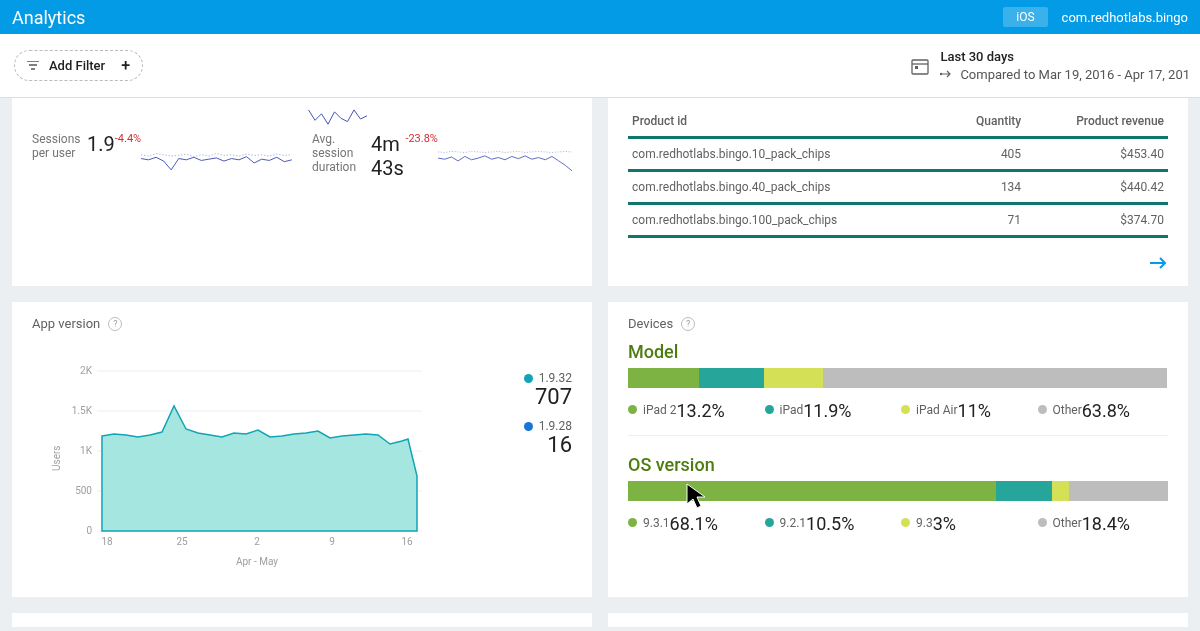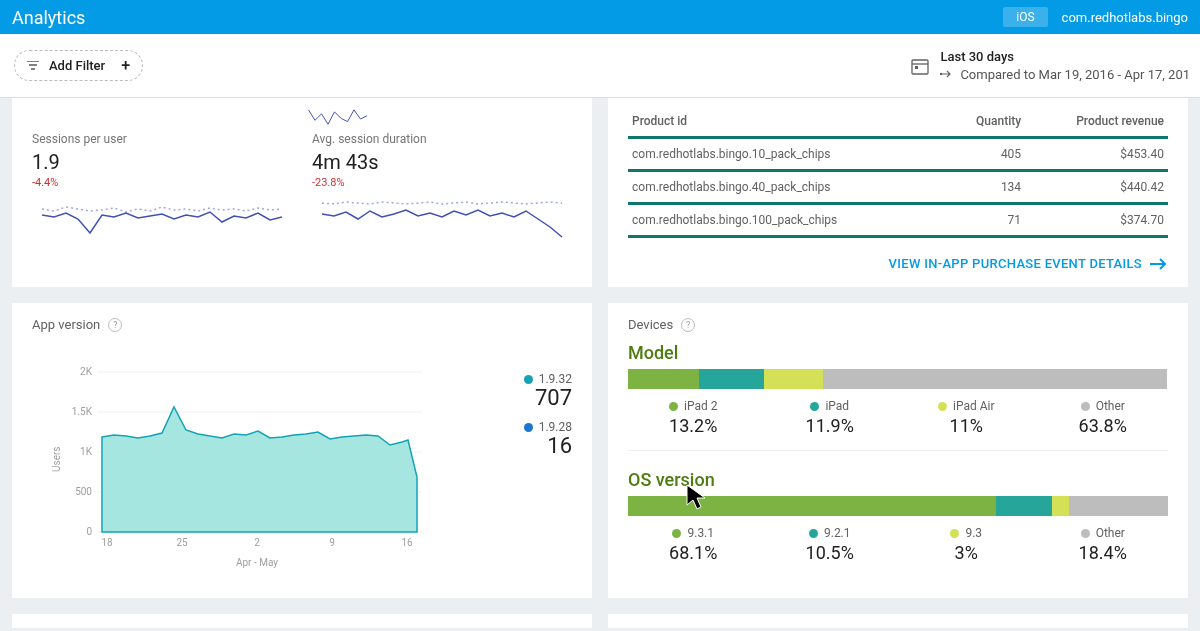--- a/index.html
+++ b/index.html
@@ -65,21 +65,21 @@
     padding-top: 8px;
   }
   .metric-title { color: #757575; font-size: 12px; margin-bottom: 4px; }
   .metric-value { font-size: 20px; font-weight: 400; margin-bottom: 2px; }
   .metric-delta { font-size: 11px; }
   .delta-neg { color: #d32f2f; }
   .sparkline { width: 100%; height: 55px; }
   .sparkline polyline { stroke-width: 1.5; fill: none; }
   .spark-solid { stroke: #3f51b5; }
   .spark-dotted { stroke: #9fa8da; stroke-dasharray: 2 3; }
-  .metric-col { display: flex; flex-direction: column; }
+  .metric-col { display: flex; flex-direction: row; }
   .top-left-inner { display: grid; grid-template-columns: 1fr 1fr; gap: 0 20px; }
 
   .prod-table { width: 100%; border-collapse: collapse; font-size: 12px; }
   .prod-table th, .prod-table td {
     padding: 8px 4px; border-bottom: 3px solid #0f766e;
     text-align: left; color: #616161; font-weight: 400;
   }
   .prod-table th { color: #616161; font-weight: 500; font-size: 12px; }
   .prod-table td.right, .prod-table th.right { text-align: right; }
   .link-row { display: flex; justify-content: flex-end; align-items: center; gap: 8px; margin-top: 18px; color: #039be5; font-weight: 500; font-size: 13px; letter-spacing: .3px; cursor: pointer; }
@@ -97,21 +97,21 @@
   .legend-list li { display: flex; flex-direction: column; align-items: flex-end; margin-bottom: 10px; }
   .legend-list .dot-row { display: flex; align-items: center; gap: 6px; font-size: 12px; color: #616161; }
   .legend-dot { width: 9px; height: 9px; border-radius: 50%; display: inline-block; }
   .legend-num { font-size: 22px; font-weight: 400; line-height: 1.1; }
 
   .devices-body { padding: 0; }
   .sub-title { font-size: 18px; font-weight: 500; margin: 10px 0 6px 0; color: #4d7c0f; }
   .stacked-bar { display: flex; height: 20px; width: 100%; border-radius: 0; overflow: hidden; }
   .seg { height: 100%; }
   .dev-legend-row { display: grid; grid-template-columns: repeat(4, 1fr); gap: 6px; margin-top: 10px; padding-bottom: 14px; border-bottom: 1px solid #eee; }
-  .dev-item { display: flex; flex-direction: column; align-items: center; }
+  .dev-item { display: flex; flex-direction: row; align-items: center; }
   .dev-name-row { display: flex; align-items: center; gap: 6px; font-size: 12px; color: #616161; }
   .dev-value { font-size: 18px; font-weight: 400; margin-top: 2px; color: #212121; }
 
   .cursor-overlay {
     position: absolute;
     top: 180px; left: 76px;
     font-size: 24px; pointer-events: none;
   }
   .stub-card { background: #fff; height: 14px; overflow: hidden; padding: 14px 20px 0 20px; color: #616161; font-size: 13px; }
 
@@ -212,21 +212,20 @@
           <td class="right">$440.42</td>
         </tr>
         <tr>
           <td>com.redhotlabs.bingo.100_pack_chips</td>
           <td class="right">71</td>
           <td class="right">$374.70</td>
         </tr>
       </tbody>
     </table>
     <div class="link-row">
-      <span>VIEW IN-APP PURCHASE EVENT DETAILS</span>
       <span>
         <svg width="18" height="14" viewBox="0 0 18 14">
             <path d="M0 7h14M10 2l5 5-5 5" fill="none" stroke="#039be5" stroke-width="2"></path>
           </svg>
       </span>
     </div>
   </div>
 
   <div class="card">
     <div class="card-title">

